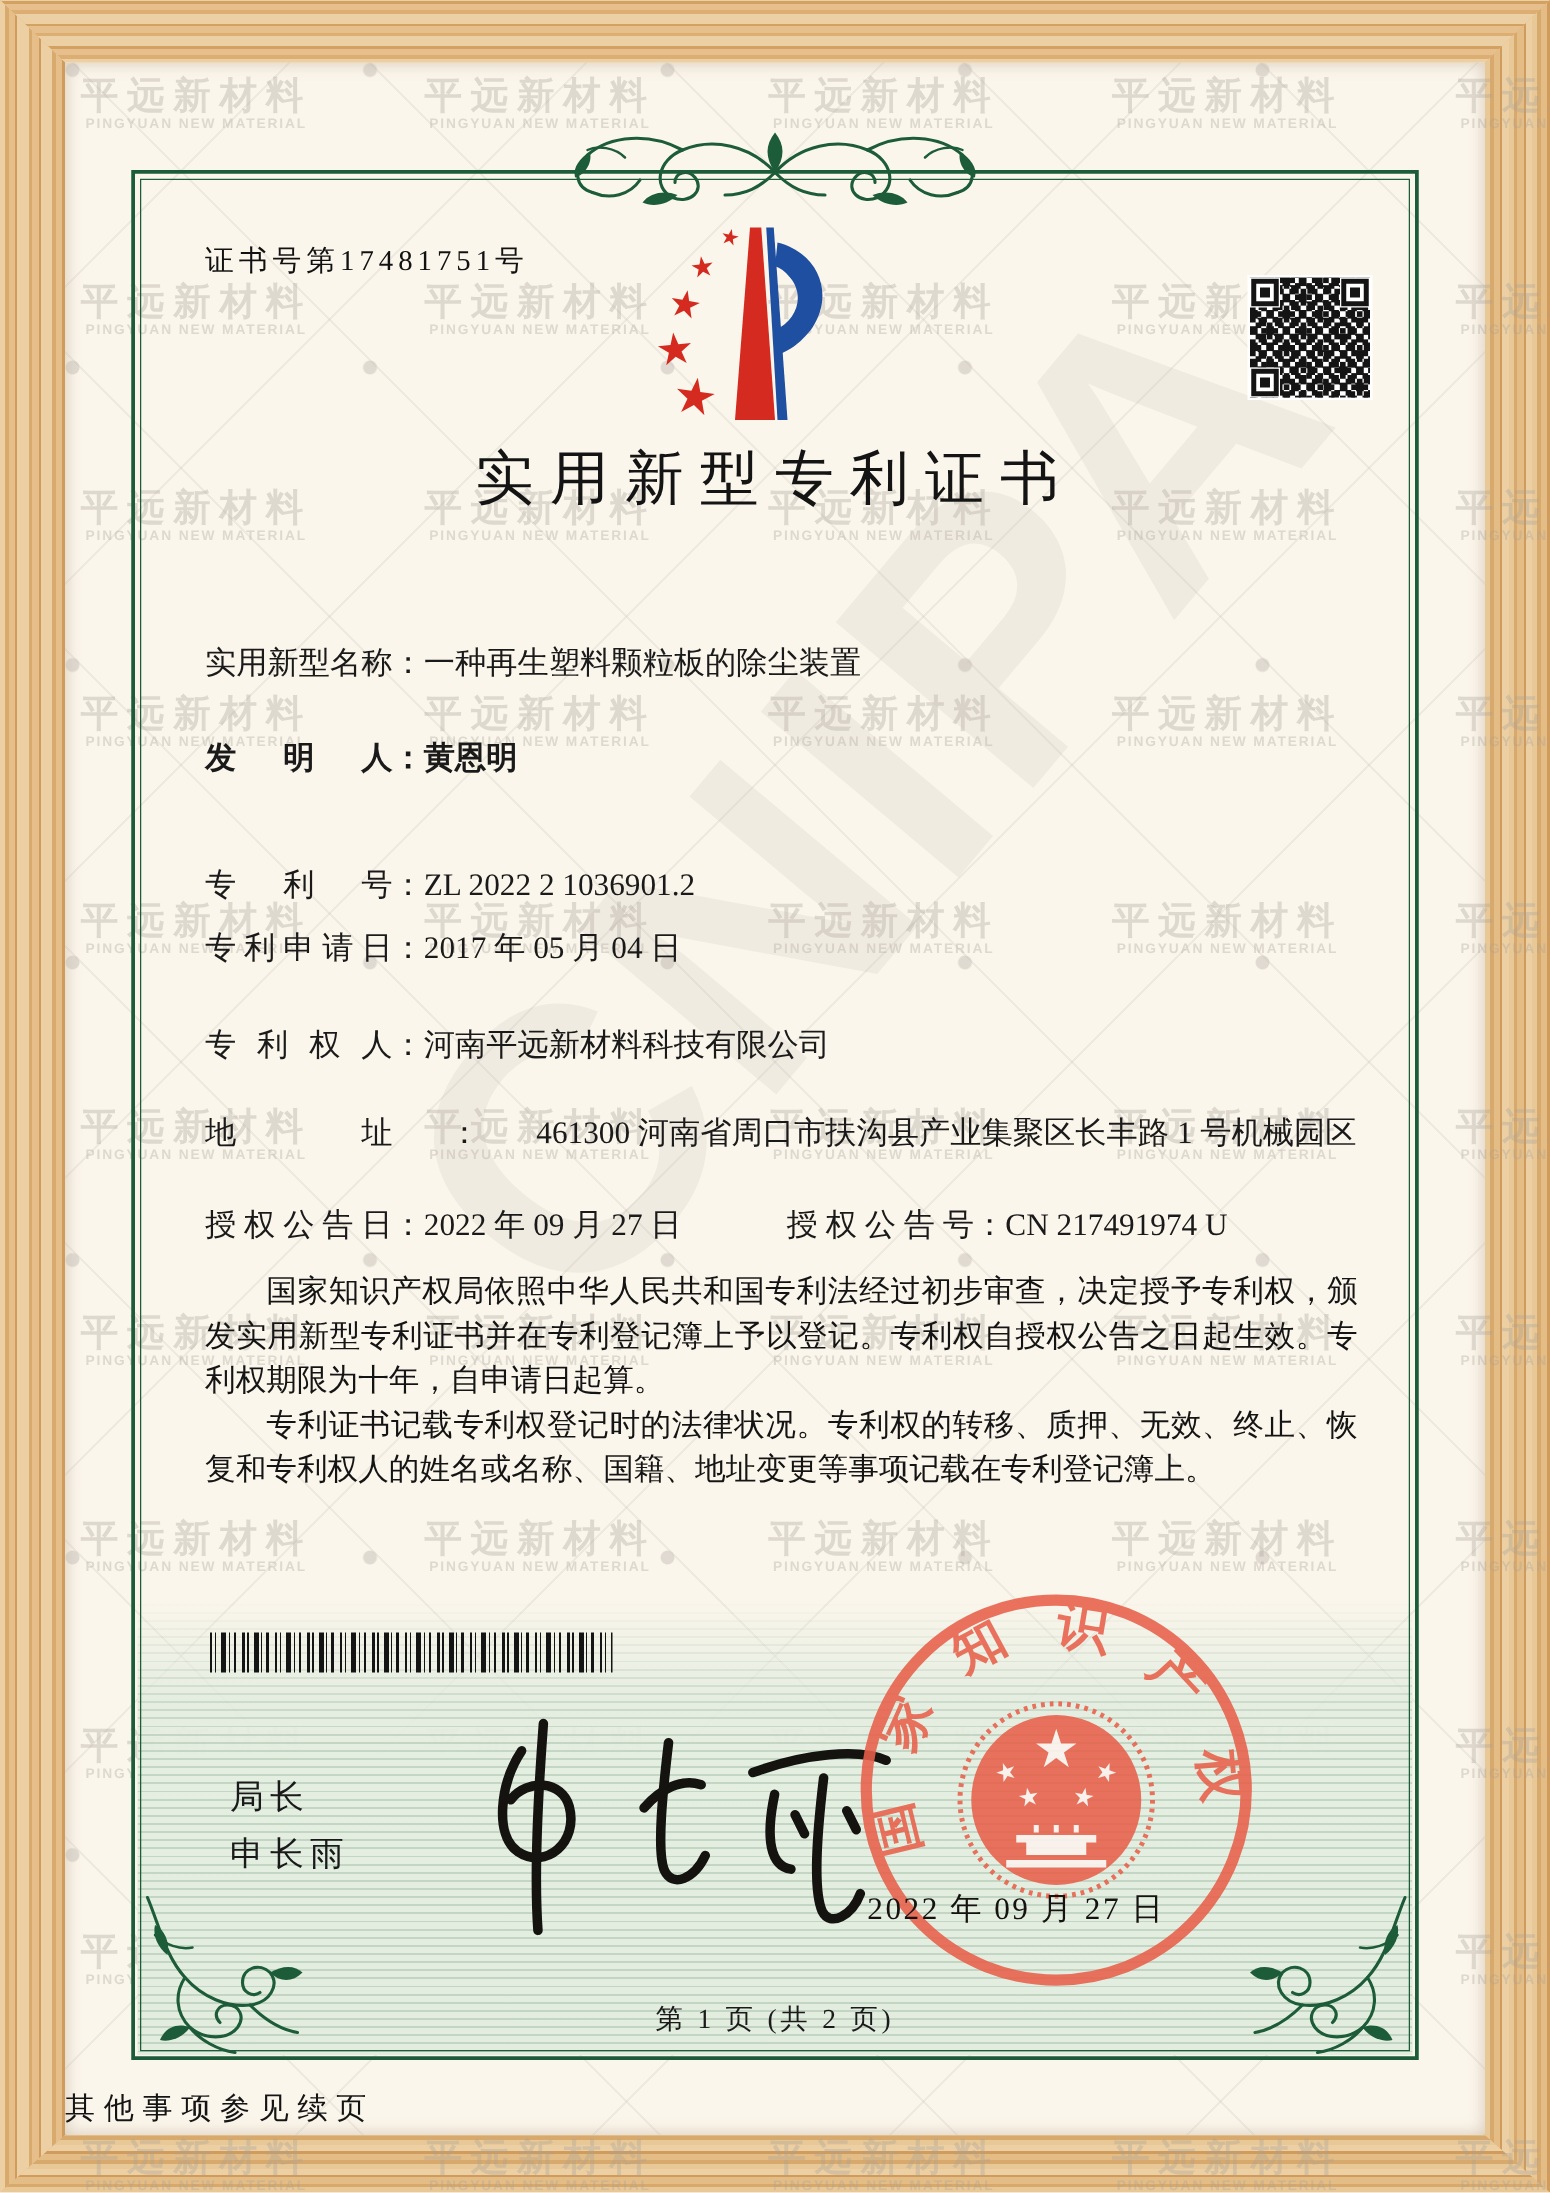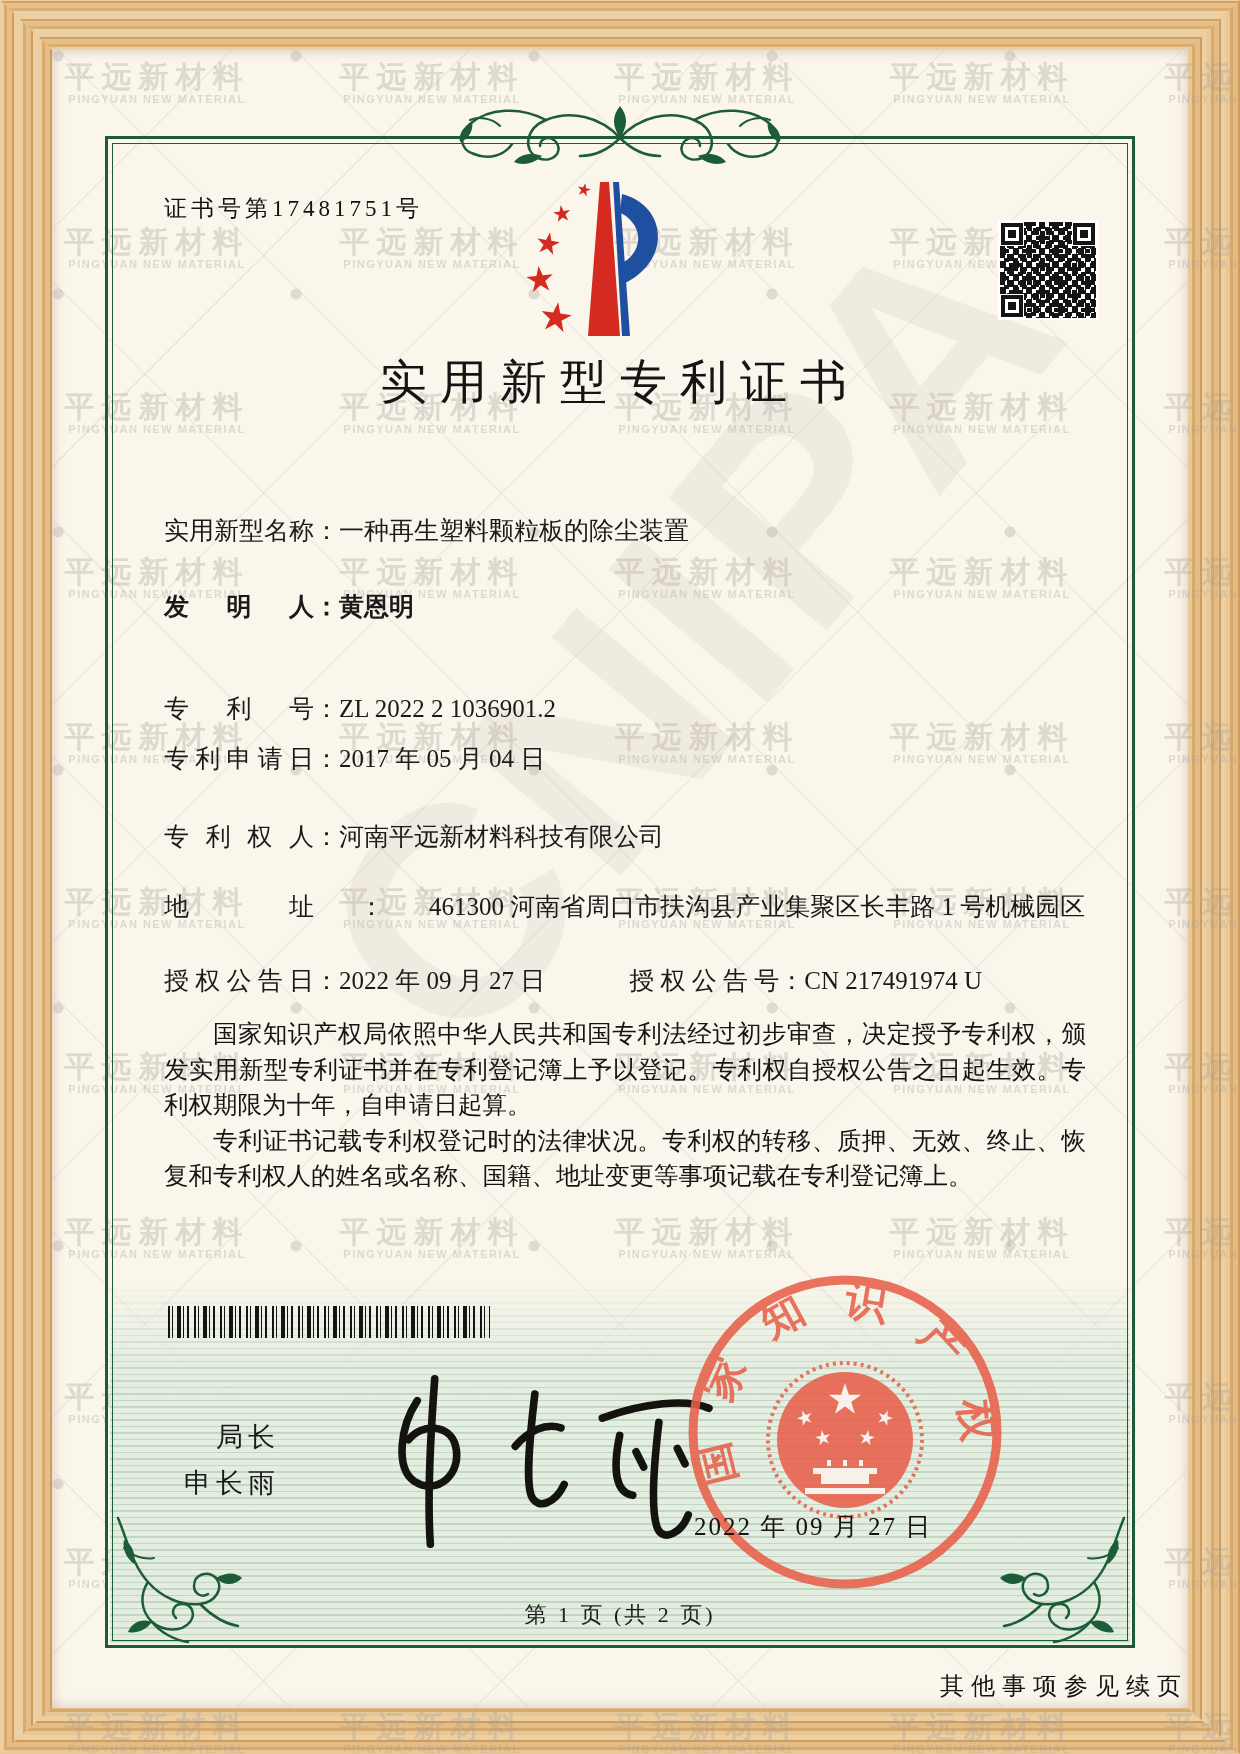--- a/index.html
+++ b/index.html
@@ -86,30 +86,30 @@
   .paras{position:absolute;left:112px;top:966px;width:922px;font-size:24.5px;line-height:35.5px;color:#141414;}
   .paras p{margin:0;text-indent:2em;text-align:justify;}
 
   .barcode{position:absolute;left:116px;top:1256px;width:322px;height:32px;
     background:repeating-linear-gradient(90deg,
       #141414 0 2px,transparent 2px 4px,#141414 4px 5px,transparent 5px 9px,
       #141414 9px 13px,transparent 13px 15px,#141414 15px 16px,transparent 16px 19px,
       #141414 19px 21px,transparent 21px 26px);}
 
   .signer{position:absolute;left:132px;top:1364px;font-family:"Liberation Sans","DejaVu Sans",sans-serif;
-    font-size:27px;color:#1a1a1a;letter-spacing:5px;line-height:46px;text-align:right;}
+    font-size:27px;color:#1a1a1a;letter-spacing:5px;line-height:46px;}
   .signature{position:absolute;left:300px;top:1318px;width:370px;height:185px;}
 
   .seal{position:absolute;left:633px;top:1222px;width:320px;height:320px;opacity:.88;}
   .seal-date{position:absolute;left:636px;top:1460px;width:250px;text-align:center;
     font-size:25px;letter-spacing:2px;color:#15120f;z-index:8;}
 
   .page-info{position:absolute;left:0;top:1550px;width:1136px;text-align:center;
     font-size:22px;letter-spacing:3px;color:#1a1a1a;}
-  .continuation{position:absolute;left:0;top:1620px;width:1136px;text-align:right;
+  .continuation{position:absolute;left:0;top:1620px;width:1136px;text-align:left;
     font-size:24px;letter-spacing:7px;color:#141414;}
 </style>
 </head>
 <body>
 
 <div class="page">
 
   <div class="wood wood-top"></div>
   <div class="wood wood-bottom"></div>
   <div class="wood wood-left"></div>

